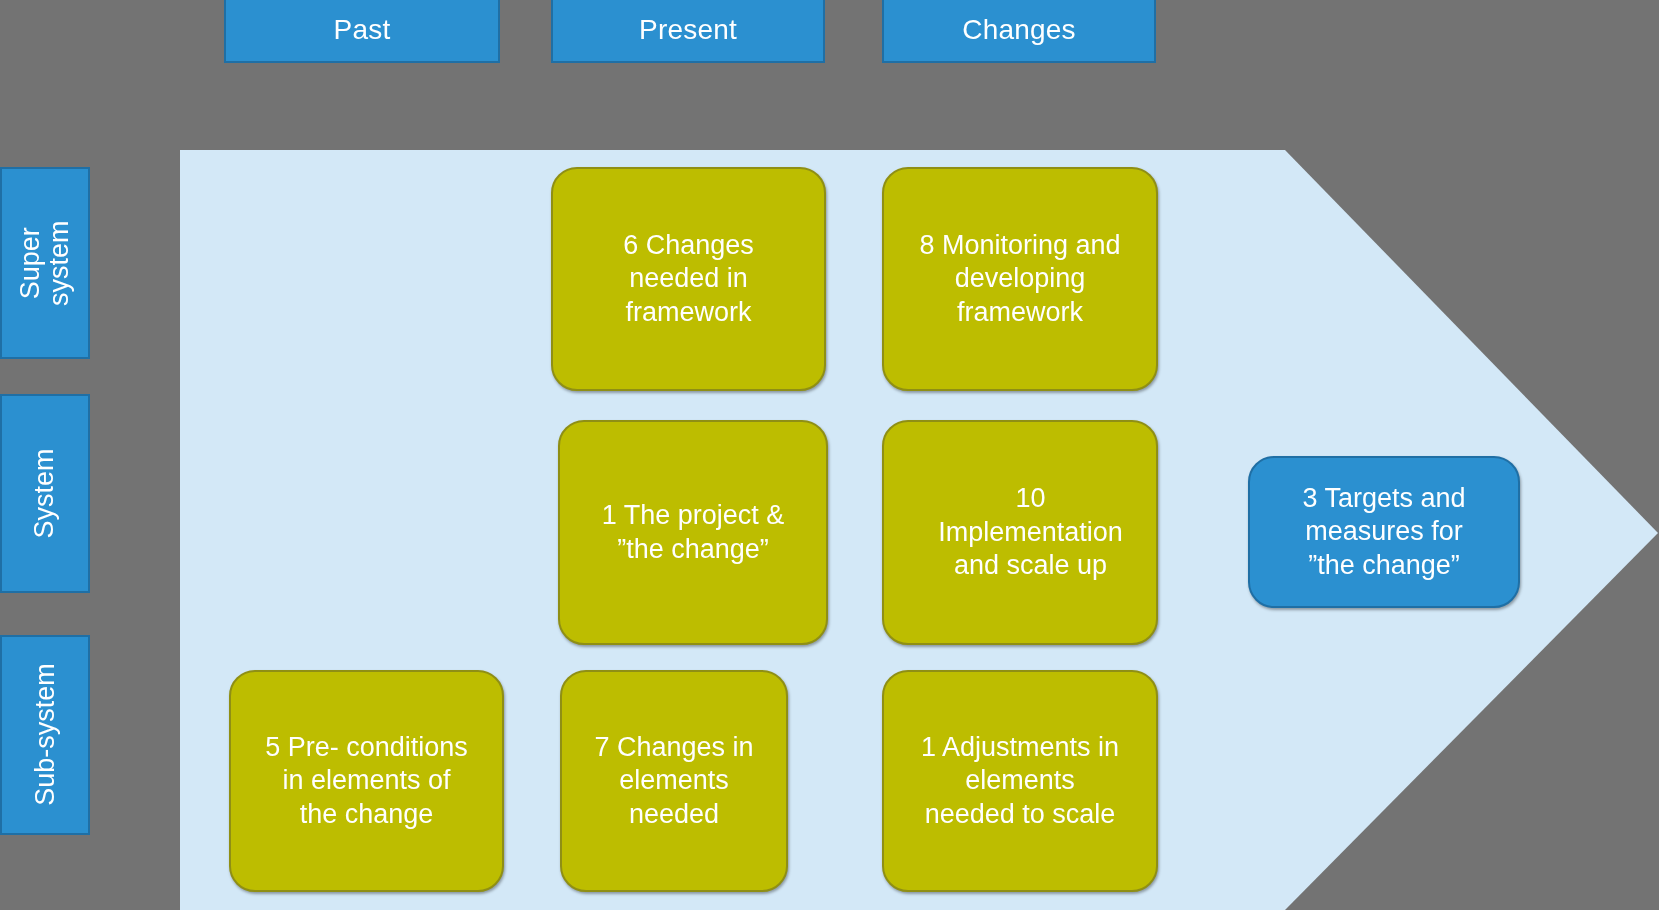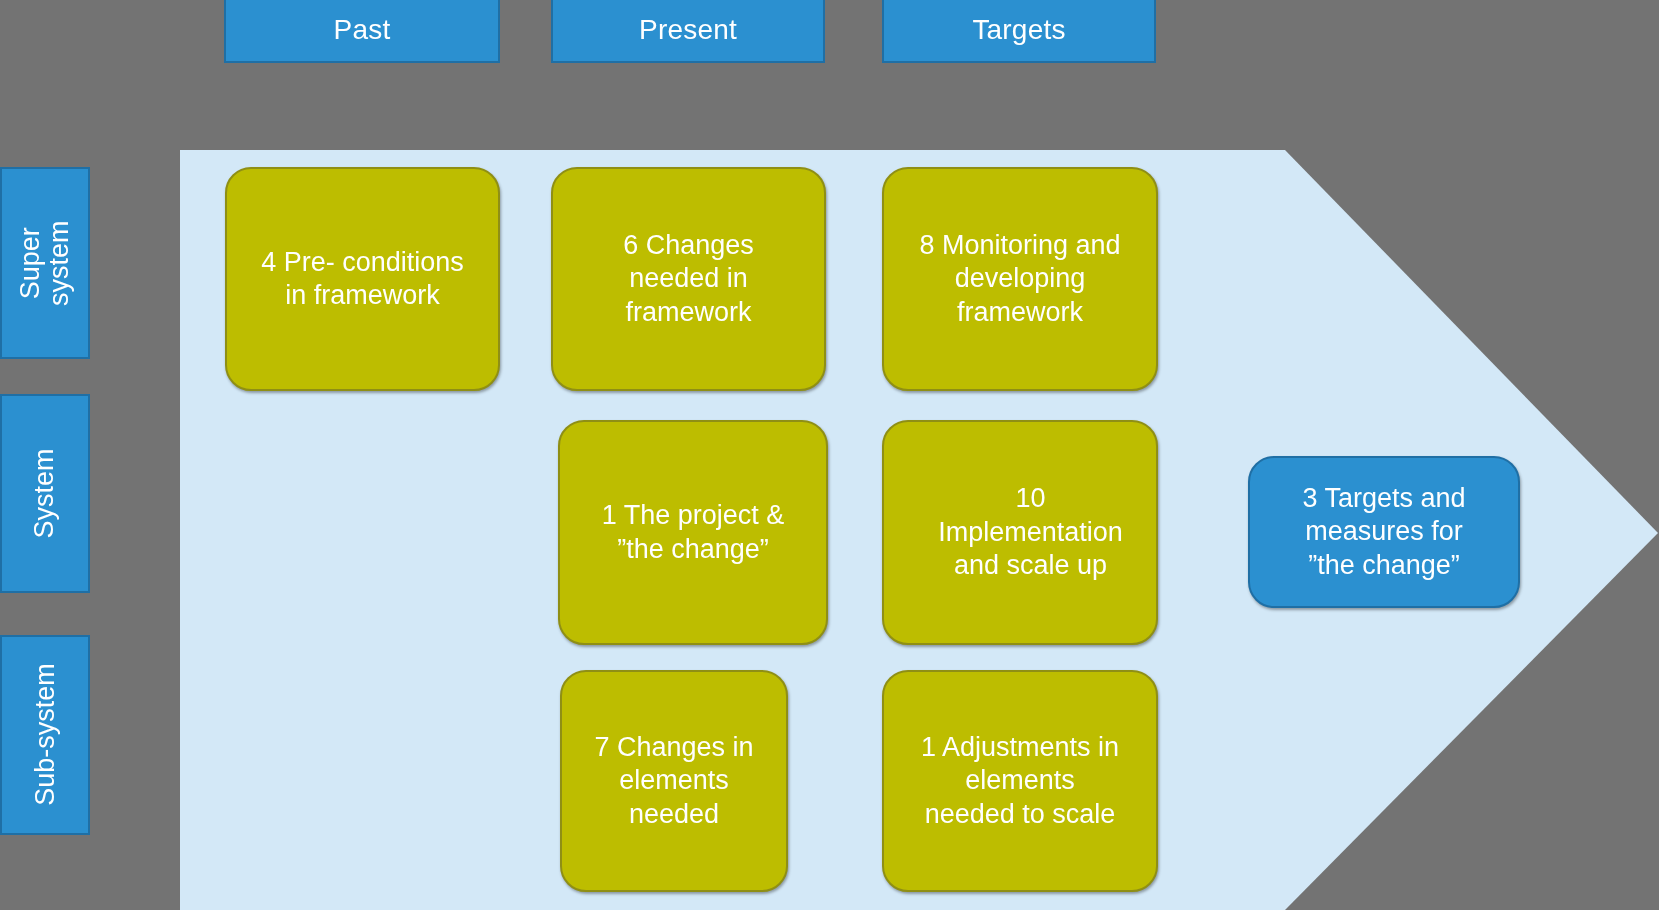--- a/index.html
+++ b/index.html
@@ -121,38 +121,34 @@
     <polygon points="180,150 1285,150 1658,533 1285,910 180,910"></polygon>
   </svg>
 
   <div class="time-header" id="hdr-past">
     <span>Past</span>
   </div>
   <div class="time-header" id="hdr-present">
     <span>Present</span>
   </div>
   <div class="time-header" id="hdr-future">
-    <span>Targets</span>
+    <span>Changes</span>
   </div>
 
   <div class="level-label" id="lvl-super">
     <span class="rot">Super
 system</span>
   </div>
   <div class="level-label" id="lvl-sys">
     <span class="rot">System</span>
   </div>
   <div class="level-label" id="lvl-sub">
     <span class="rot">Sub-system</span>
   </div>
 
-  <div class="card green" id="card-4">
-    <span>4 Pre- conditions
-in framework</span>
-  </div>
   <div class="card green" id="card-6">
     <span>6 Changes
 needed in
 framework</span>
   </div>
   <div class="card green" id="card-8">
     <span>8 Monitoring and
 developing
 framework</span>
   </div>
@@ -165,20 +161,25 @@
     <span>10
 Implementation
 and scale up</span>
   </div>
   <div class="card blue" id="card-3">
     <span>3 Targets and
 measures for
 ”the change”</span>
   </div>
 
+  <div class="card green" id="card-5">
+    <span>5 Pre- conditions
+in elements of
+the change</span>
+  </div>
   <div class="card green" id="card-7">
     <span>7 Changes in
 elements
 needed</span>
   </div>
   <div class="card green" id="card-9">
     <span>1 Adjustments in
 elements
 needed to scale</span>
   </div>

